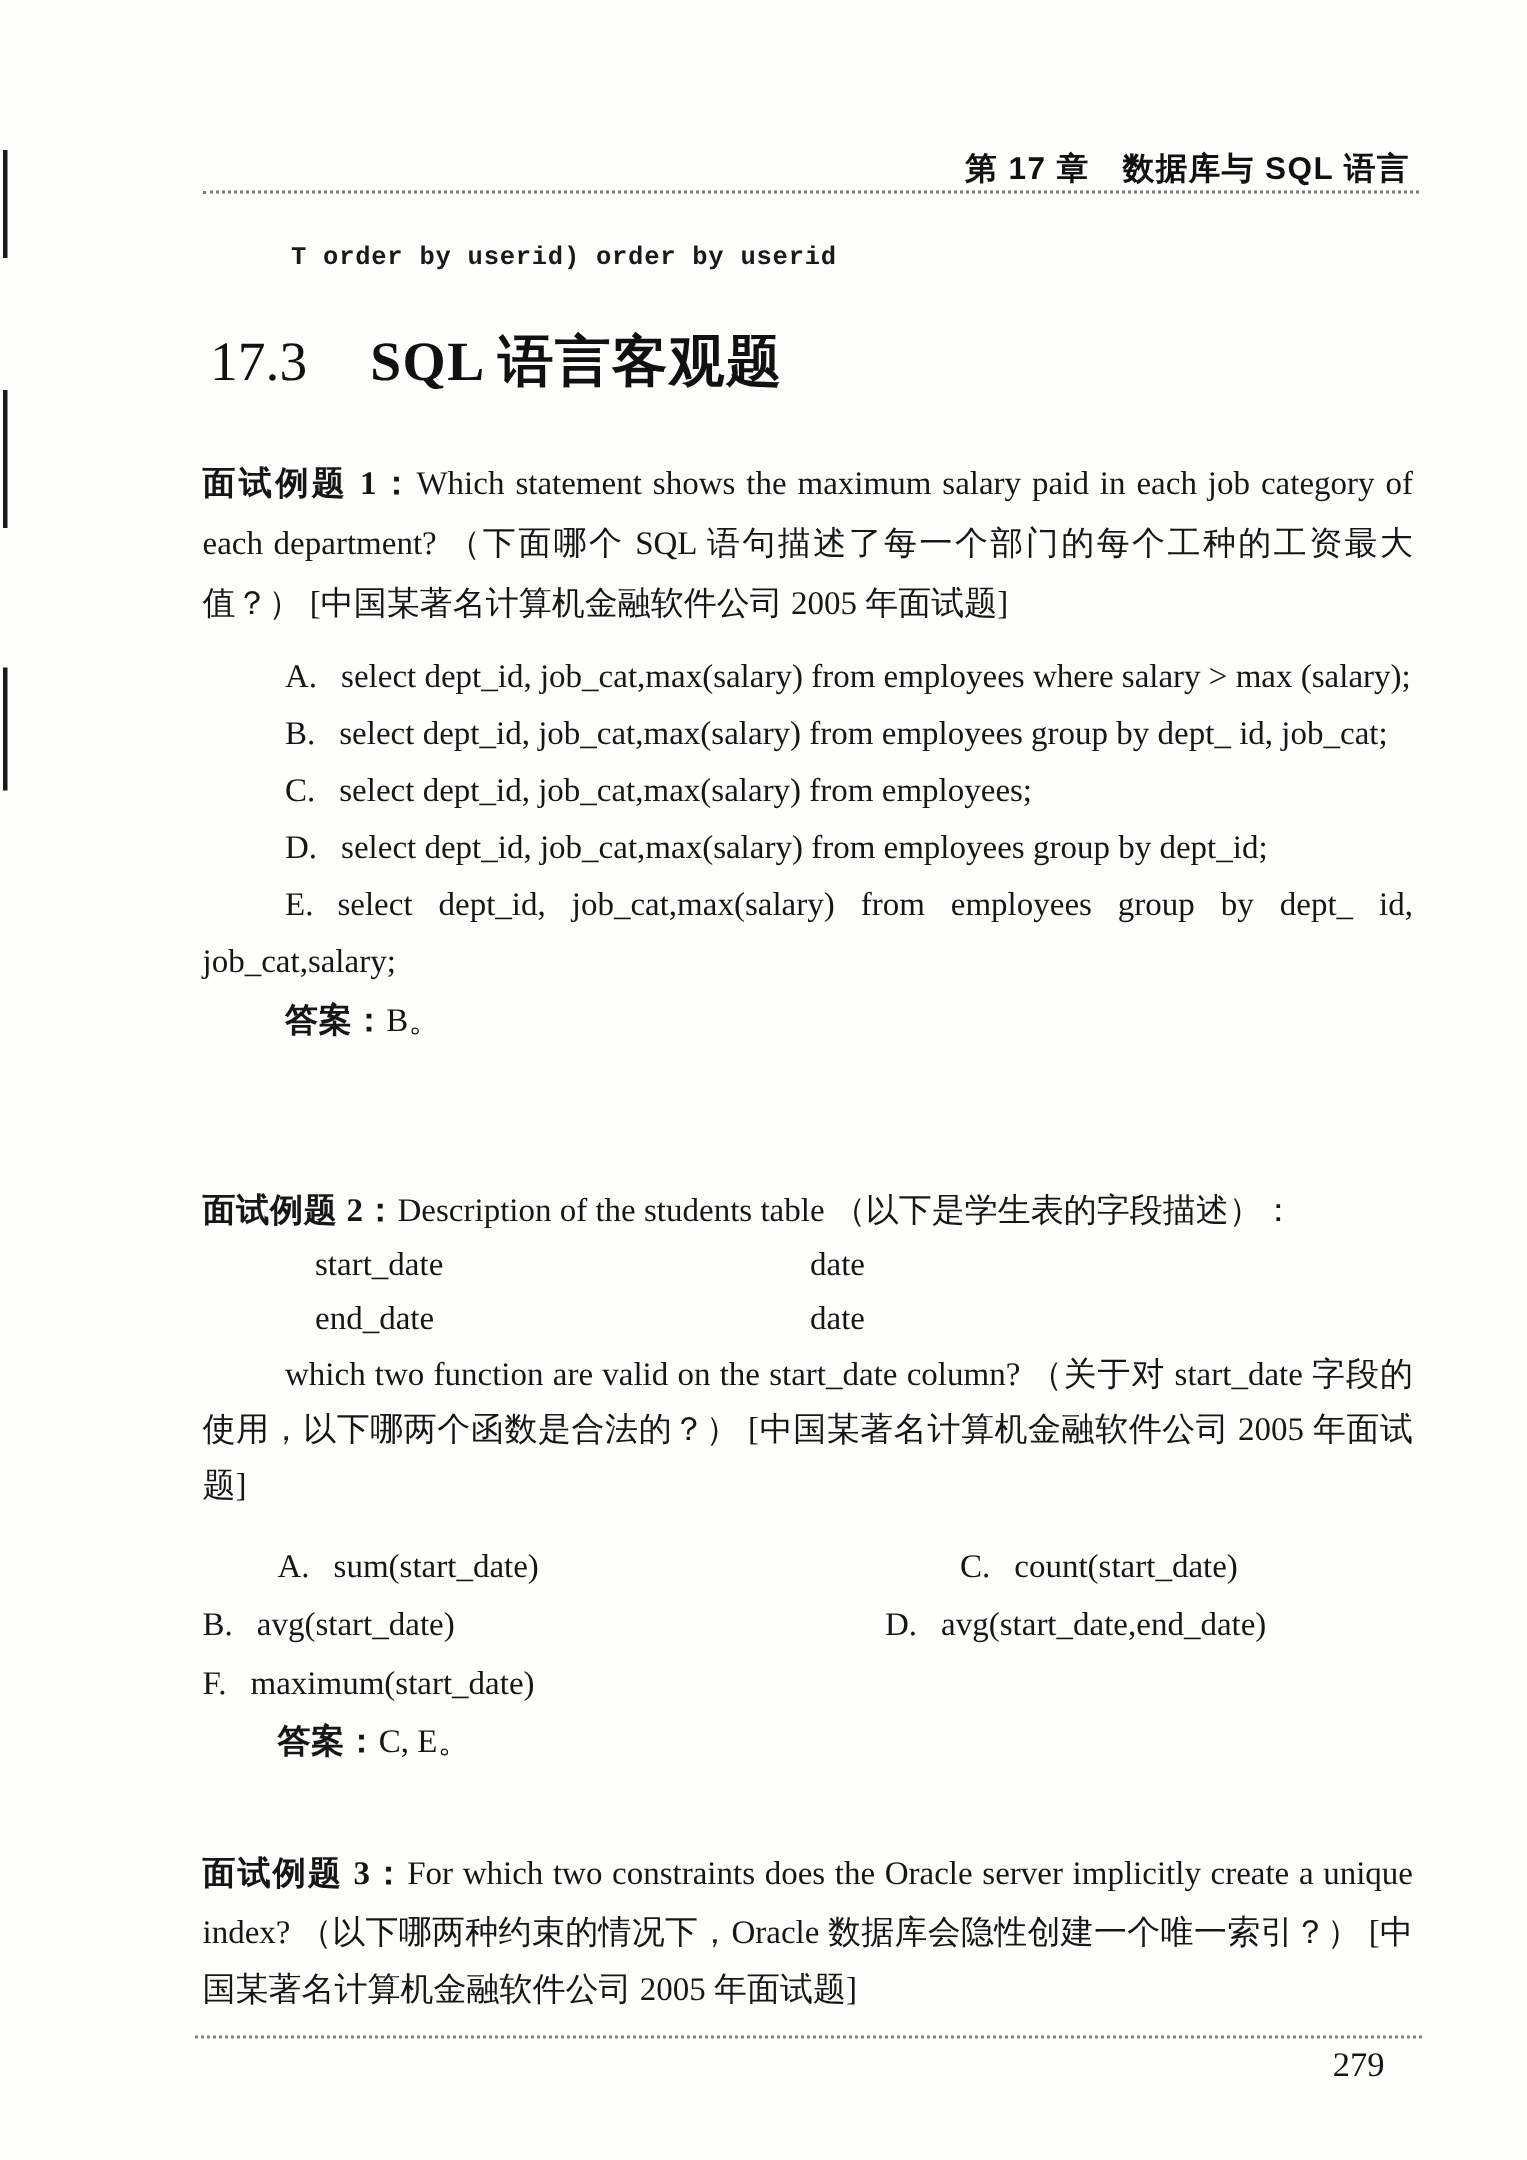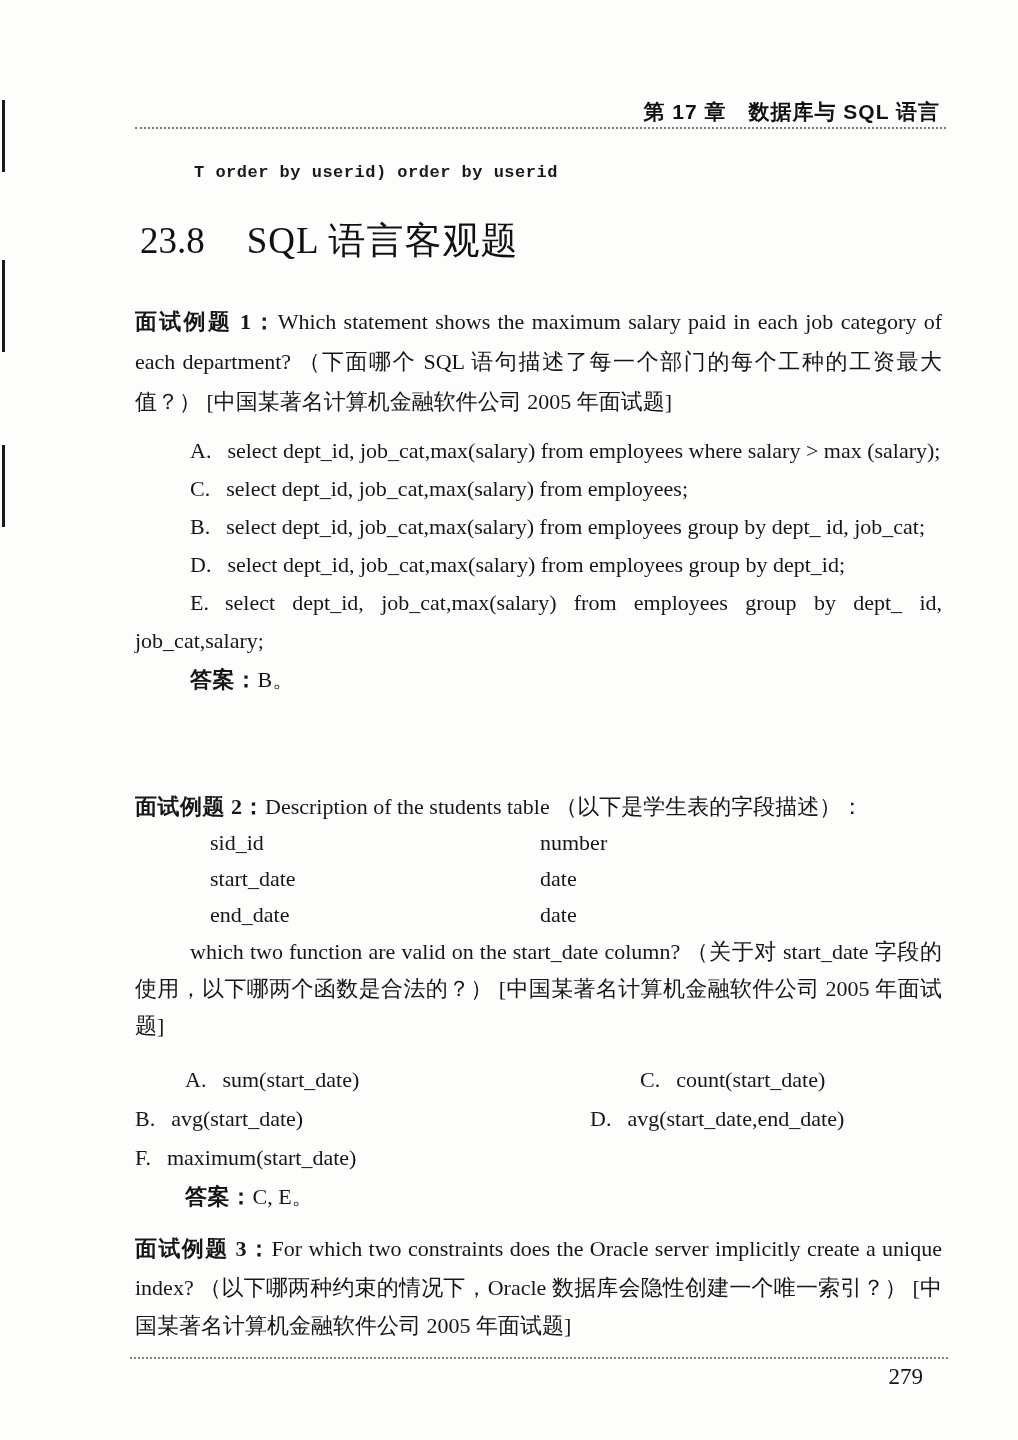--- a/index.html
+++ b/index.html
@@ -53,21 +53,21 @@
     white-space: nowrap;
     color: #111;
   }
   .section-heading .sec-num {
     font-size: 37px;
     font-weight: normal;
     margin-right: 42px;
   }
   .section-heading .sec-title {
     font-size: 37px;
-    font-weight: normal;
+    font-weight: bold;
     letter-spacing: 1px;
   }
   
   .block {
     position: absolute;
     left: 135px;
     width: 807px;
     font-size: 22px;
     text-align: justify;
   }
@@ -134,44 +134,40 @@
   <div class="edge-mark m1"></div>
   <div class="edge-mark m2"></div>
   <div class="edge-mark m3"></div>
 
   <div class="running-head">第 17 章　数据库与 SQL 语言</div>
   <div class="head-rule"></div>
 
   <div class="code-line">T order by userid) order by userid</div>
 
   <div class="section-heading">
-    <span class="sec-num">23.8</span><span class="sec-title">SQL 语言客观题</span>
+    <span class="sec-num">17.3</span><span class="sec-title">SQL 语言客观题</span>
   </div>
 
   <div class="block" id="q1-para">
     <p><span class="qlabel">面试例题 1：</span><span>Which statement shows the maximum salary paid in each job category of each department?</span> <span>（下面哪个 SQL 语句描述了每一个部门的每个工种的工资最大值？）</span> <span>[中国某著名计算机金融软件公司 2005 年面试题]</span></p>
   </div>
 
   <div class="block" id="q1-options">
     <p class="opt"><span class="opt-label">A.</span><span>select dept_id, job_cat,max(salary) from employees where salary &gt; max (salary);</span></p>
+    <p class="opt"><span class="opt-label">B.</span><span>select dept_id, job_cat,max(salary) from employees group by dept_ id, job_cat;</span></p>
     <p class="opt"><span class="opt-label">C.</span><span>select dept_id, job_cat,max(salary) from employees;</span></p>
-    <p class="opt"><span class="opt-label">B.</span><span>select dept_id, job_cat,max(salary) from employees group by dept_ id, job_cat;</span></p>
     <p class="opt"><span class="opt-label">D.</span><span>select dept_id, job_cat,max(salary) from employees group by dept_id;</span></p>
     <p class="opt"><span class="opt-label">E.</span><span>select dept_id, job_cat,max(salary) from employees group by dept_ id, job_cat,salary;</span></p>
     <p class="answer-line"><span class="ans-label">答案：</span><span>B。</span></p>
   </div>
 
   <div class="block" id="q2">
     <p><span class="qlabel">面试例题 2：</span><span>Description of the students table</span> <span>（以下是学生表的字段描述）：</span></p>
 
     <div class="fields">
-      <div class="field-row">
-        <span class="field-name">sid_id</span>
-        <span class="field-type">number</span>
-      </div>
       <div class="field-row">
         <span class="field-name">start_date</span>
         <span class="field-type">date</span>
       </div>
       <div class="field-row">
         <span class="field-name">end_date</span>
         <span class="field-type">date</span>
       </div>
     </div>
 

